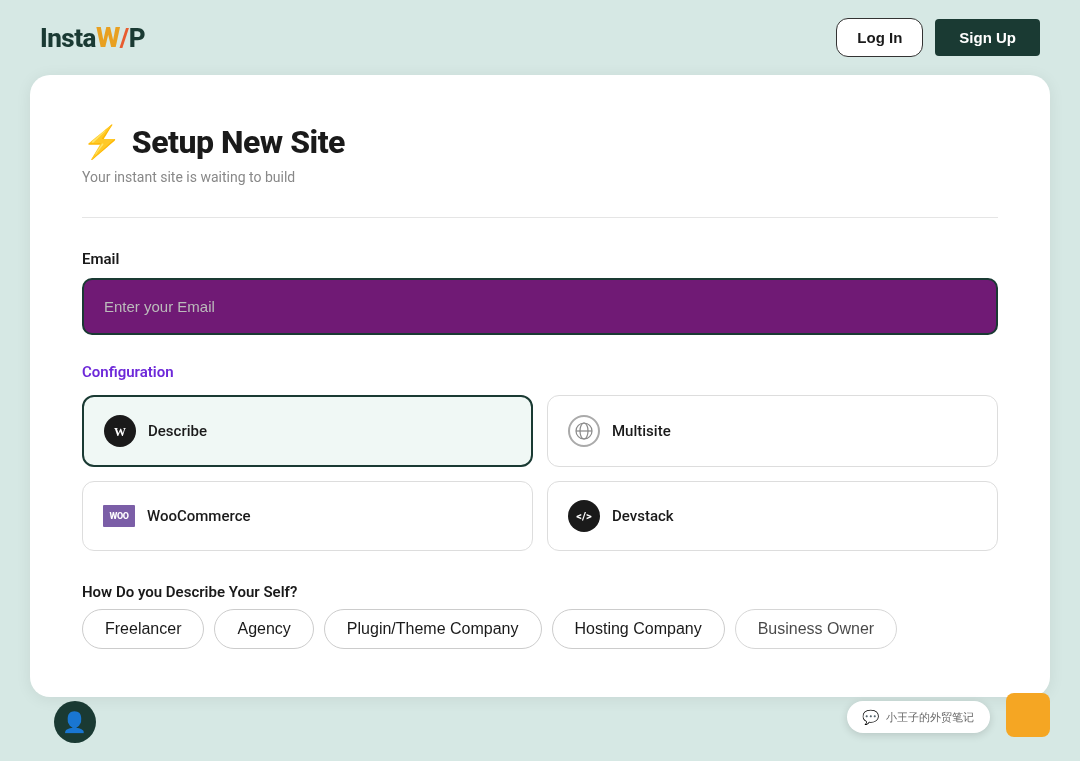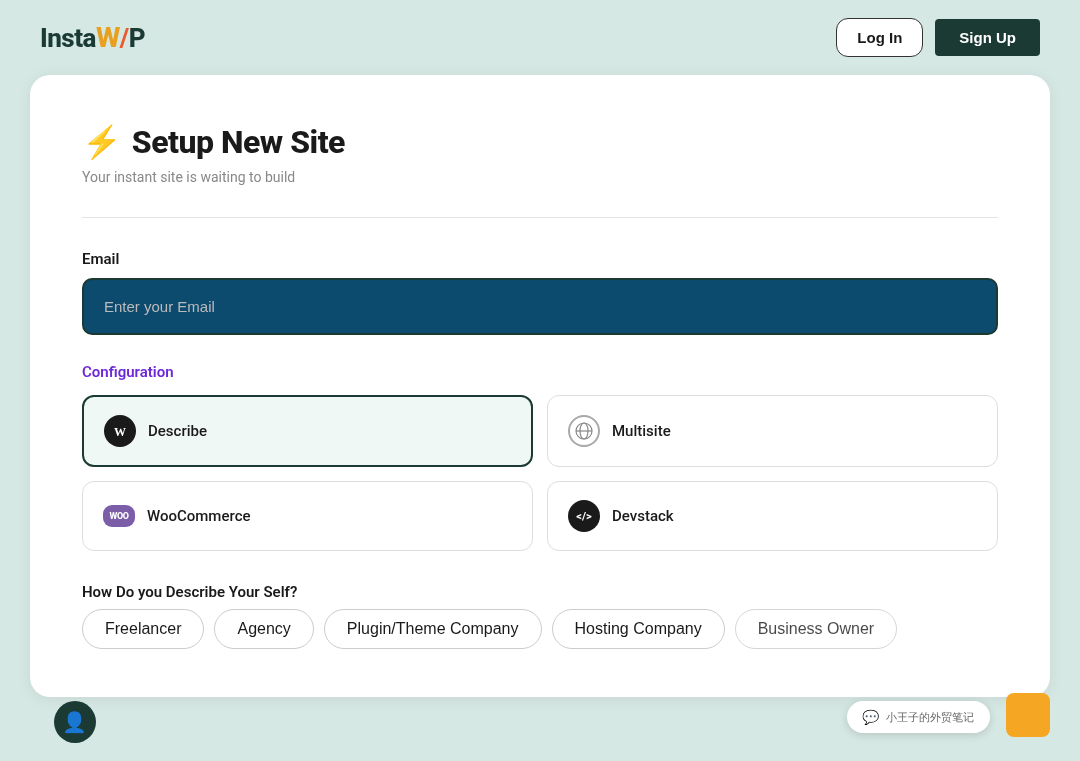--- a/index.html
+++ b/index.html
@@ -132,21 +132,21 @@
       margin-bottom: 10px;
     }
 
     .email-input {
       width: 100%;
       padding: 18px 20px;
       border: 2px solid #1a3a33;
       border-radius: 10px;
       font-size: 15px;
       color: #aaa;
-      background: #0c4a6e;
+      background: #701a75;
       outline: none;
       margin-bottom: 28px;
     }
 
     .email-input::placeholder {
       color: #bbb;
     }
 
     
     .config-label {
@@ -302,21 +302,21 @@
           <svg width="20" height="20" viewBox="0 0 20 20">
             <circle cx="10" cy="10" r="8" fill="none" stroke="#888" stroke-width="1.2"></circle>
             <ellipse cx="10" cy="10" rx="4" ry="8" fill="none" stroke="#888" stroke-width="1.2"></ellipse>
             <line x1="2" y1="10" x2="18" y2="10" stroke="#888" stroke-width="1.2"></line>
           </svg>
         </div>
         <span>Multisite</span>
       </div>
 
       <div class="config-option">
-        <div style="width:32px;height:22px;background:#7b5ea7;border-radius:9px;display:flex;align-items:center;justify-content:center;flex-shrink:0;">
+        <div style="width:32px;height:22px;background:#7b5ea7;border-radius:1px;display:flex;align-items:center;justify-content:center;flex-shrink:0;">
           <span style="color:white;font-size:9px;font-weight:800;letter-spacing:-0.5px;">WOO</span>
         </div>
         <span>WooCommerce</span>
       </div>
 
       <div class="config-option">
         <div style="width:32px;height:32px;background:#1a1a1a;border-radius:50%;display:flex;align-items:center;justify-content:center;flex-shrink:0;">
           <span style="color:white;font-size:11px;font-weight:700;">&lt;/&gt;</span>
         </div>
         <span>Devstack</span>

